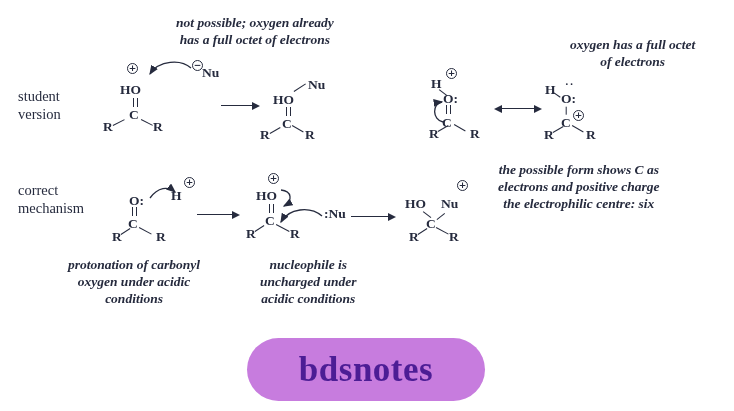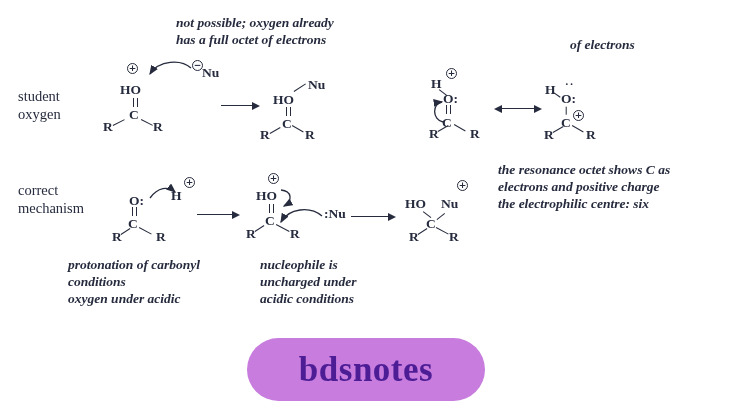--- a/index.html
+++ b/index.html
@@ -4,21 +4,21 @@
 <style>
   :root { --ink:#262b3e; }
   html,body { margin:0; padding:0; }
   body { width:734px; height:411px; background:#ffffff; overflow:hidden;
          font-family:"Liberation Serif", serif; }
   #stage { position:relative; width:734px; height:411px; background:#ffffff; }
 
   .rowlabel { position:absolute; font:400 14.5px "Liberation Serif", serif;
               color:var(--ink); line-height:18px; white-space:nowrap; }
   .ann { position:absolute; font:italic 700 13.5px "Liberation Serif", serif;
-         color:var(--ink); line-height:17px; white-space:nowrap; }
+         color:var(--ink); line-height:17px; white-space:nowrap;text-align:center; }
 
   .struct { position:absolute; }
   .atom { position:absolute; font:700 13.5px "Liberation Serif", serif;
           color:var(--ink); white-space:nowrap; line-height:14px; }
   .dots { font-size:11px; font-weight:700; letter-spacing:1px; line-height:10px; }
   .chg  { position:absolute; width:11px; height:11px; box-sizing:border-box;
           border:1.2px solid var(--ink); border-radius:50%; color:var(--ink);
           font:700 9px "DejaVu Sans", sans-serif; line-height:8.5px; text-align:center; }
   .dbl  { position:absolute; width:4.5px; box-sizing:border-box;
           border-left:1.4px solid var(--ink); border-right:1.4px solid var(--ink); }
@@ -53,47 +53,48 @@
   <svg id="defs" width="0" height="0">
     <defs>
       <marker id="ah" markerWidth="8" markerHeight="6" refX="6.5" refY="3" orient="auto">
         <path d="M0,0 L7.5,3 L0,6 Z"></path>
       </marker>
     </defs>
   </svg>
 
   <div class="rowlabel" style="left:18px; top:87px;">
     <div>student</div>
-    <div>oxygen</div>
+    <div>version</div>
   </div>
 
   <div class="rowlabel" style="left:18px; top:181px;">
     <div>correct</div>
     <div>mechanism</div>
   </div>
 
   <div class="ann" style="left:176px; top:14px;">
     <div>not possible; oxygen already</div>
     <div>has a full octet of electrons</div>
   </div>
 
   <div class="ann" style="left:570px; top:36px;">
+    <div>oxygen has a full octet</div>
     <div>of electrons</div>
   </div>
 
   <div class="ann" style="left:498px; top:161px;">
-    <div>the resonance octet shows C as</div>
+    <div>the possible form shows C as</div>
     <div>electrons and positive charge</div>
     <div>the electrophilic centre: six</div>
   </div>
 
   <div class="ann" style="left:68px; top:256px;">
     <div>protonation of carbonyl</div>
+    <div>oxygen under acidic</div>
     <div>conditions</div>
-    <div>oxygen under acidic</div>
   </div>
 
   <div class="ann" style="left:260px; top:256px;">
     <div>nucleophile is</div>
     <div>uncharged under</div>
     <div>acidic conditions</div>
   </div>
 
   <div class="pill">
     <span>bdsnotes</span>

